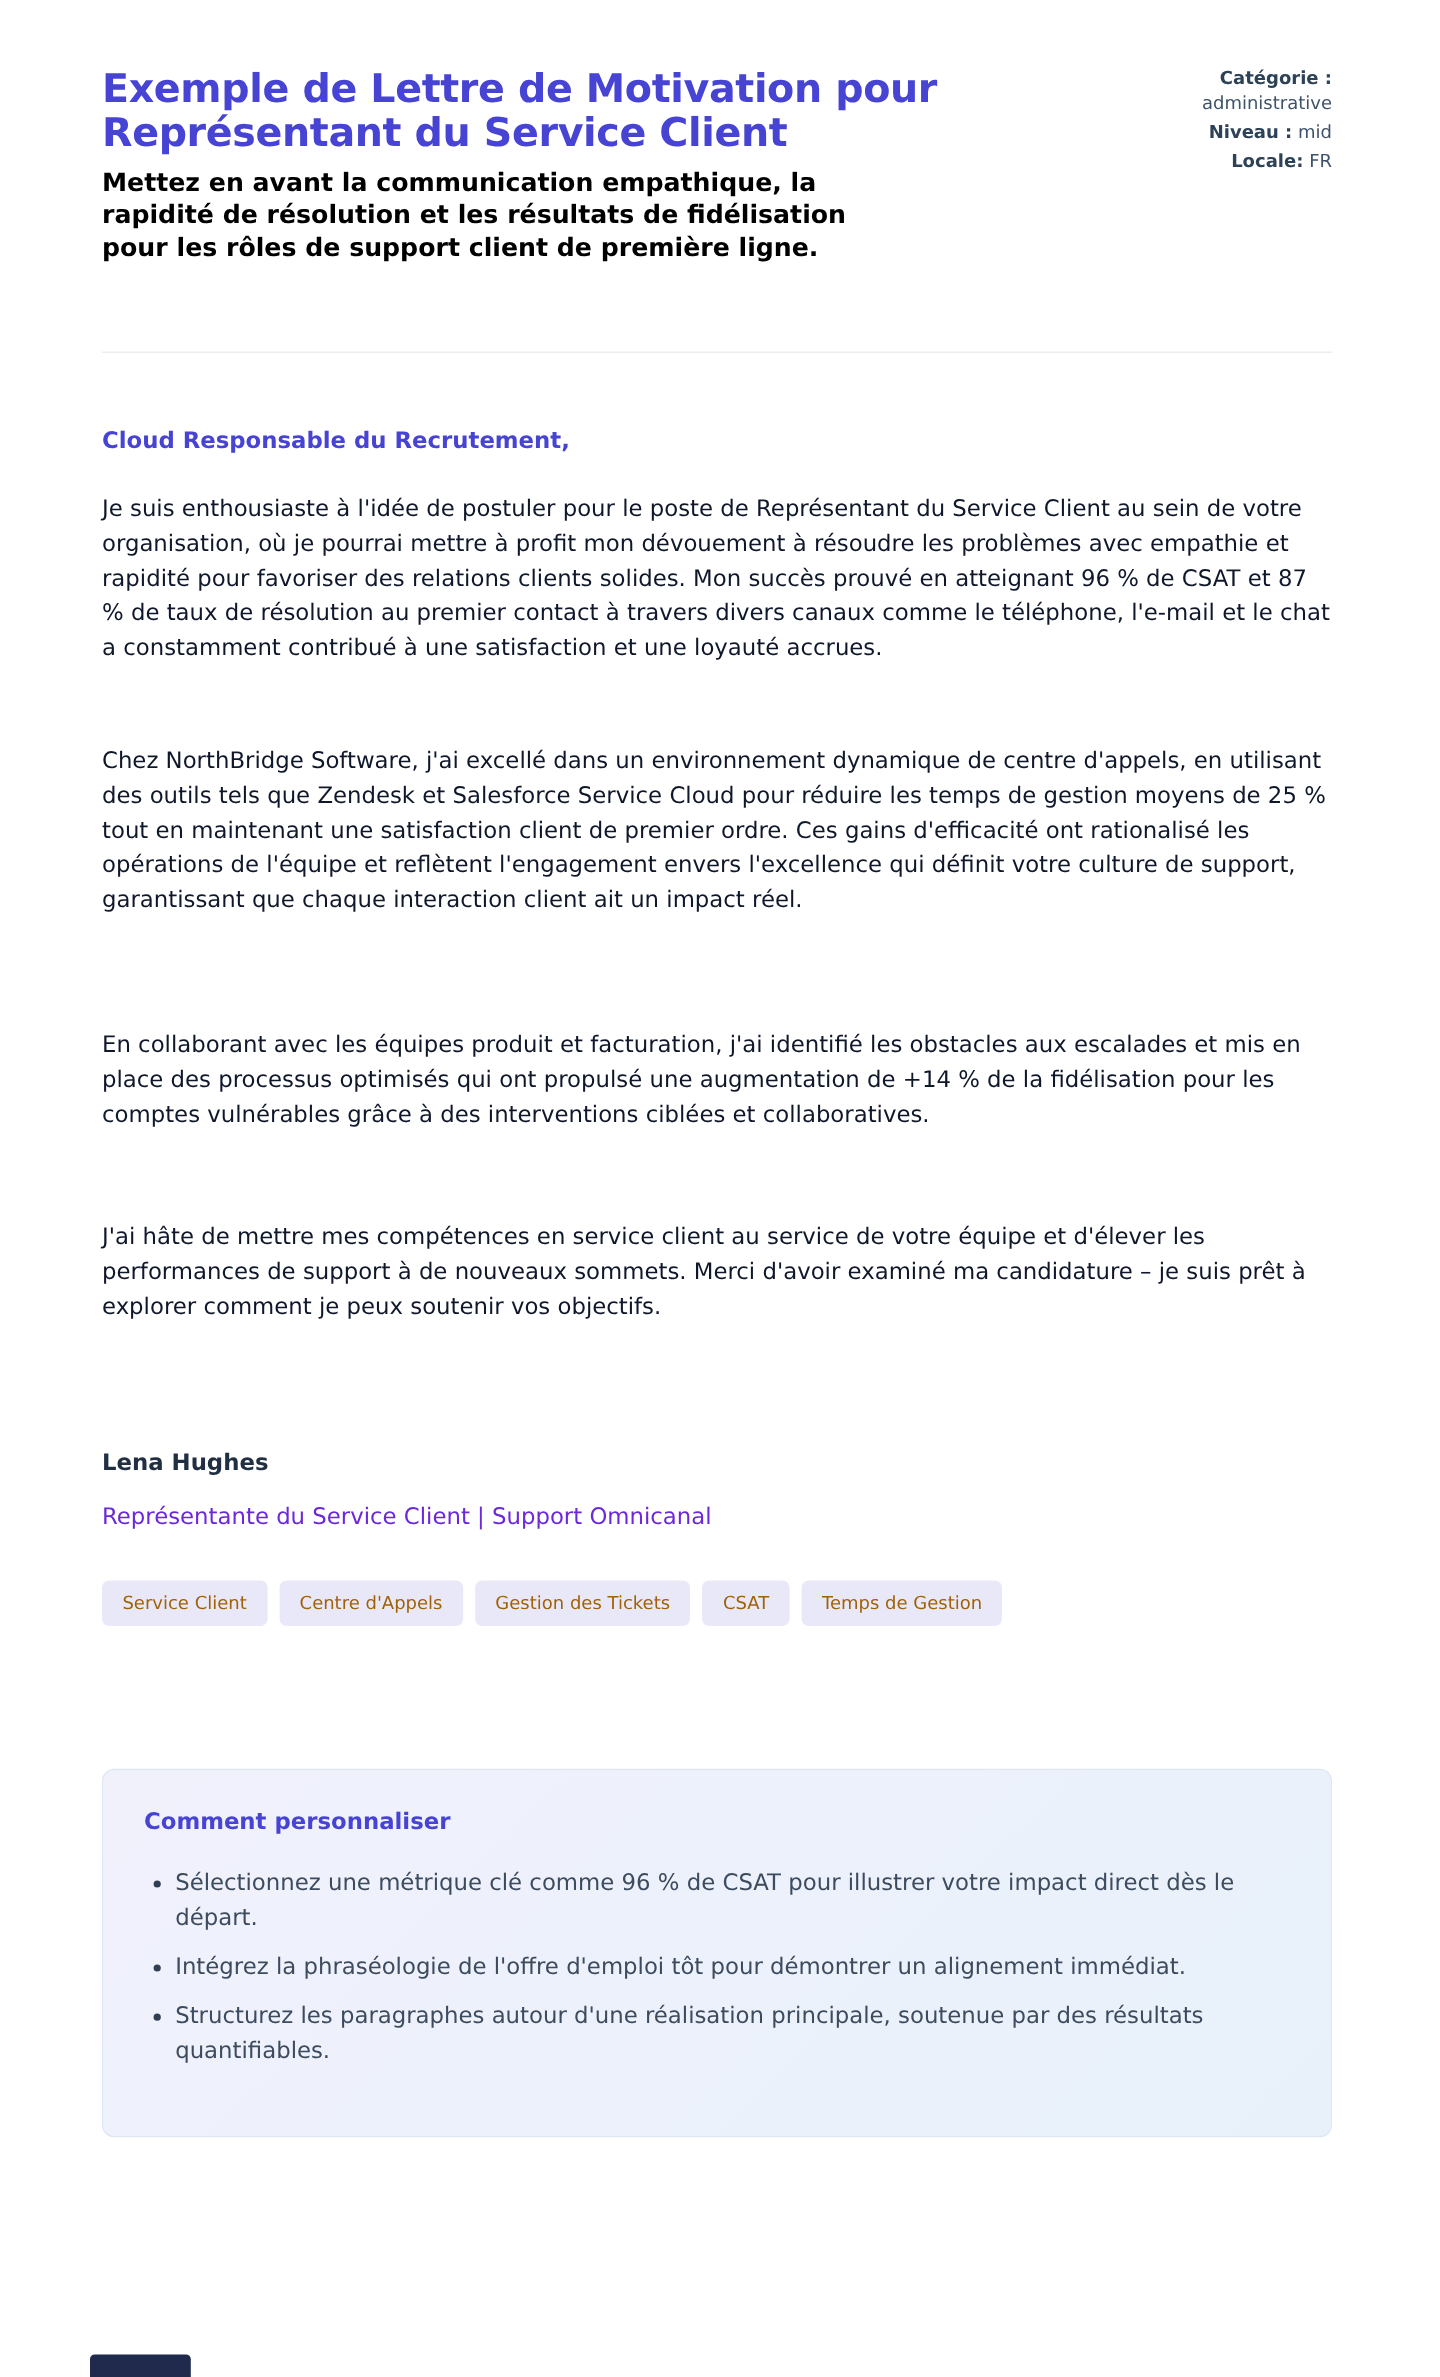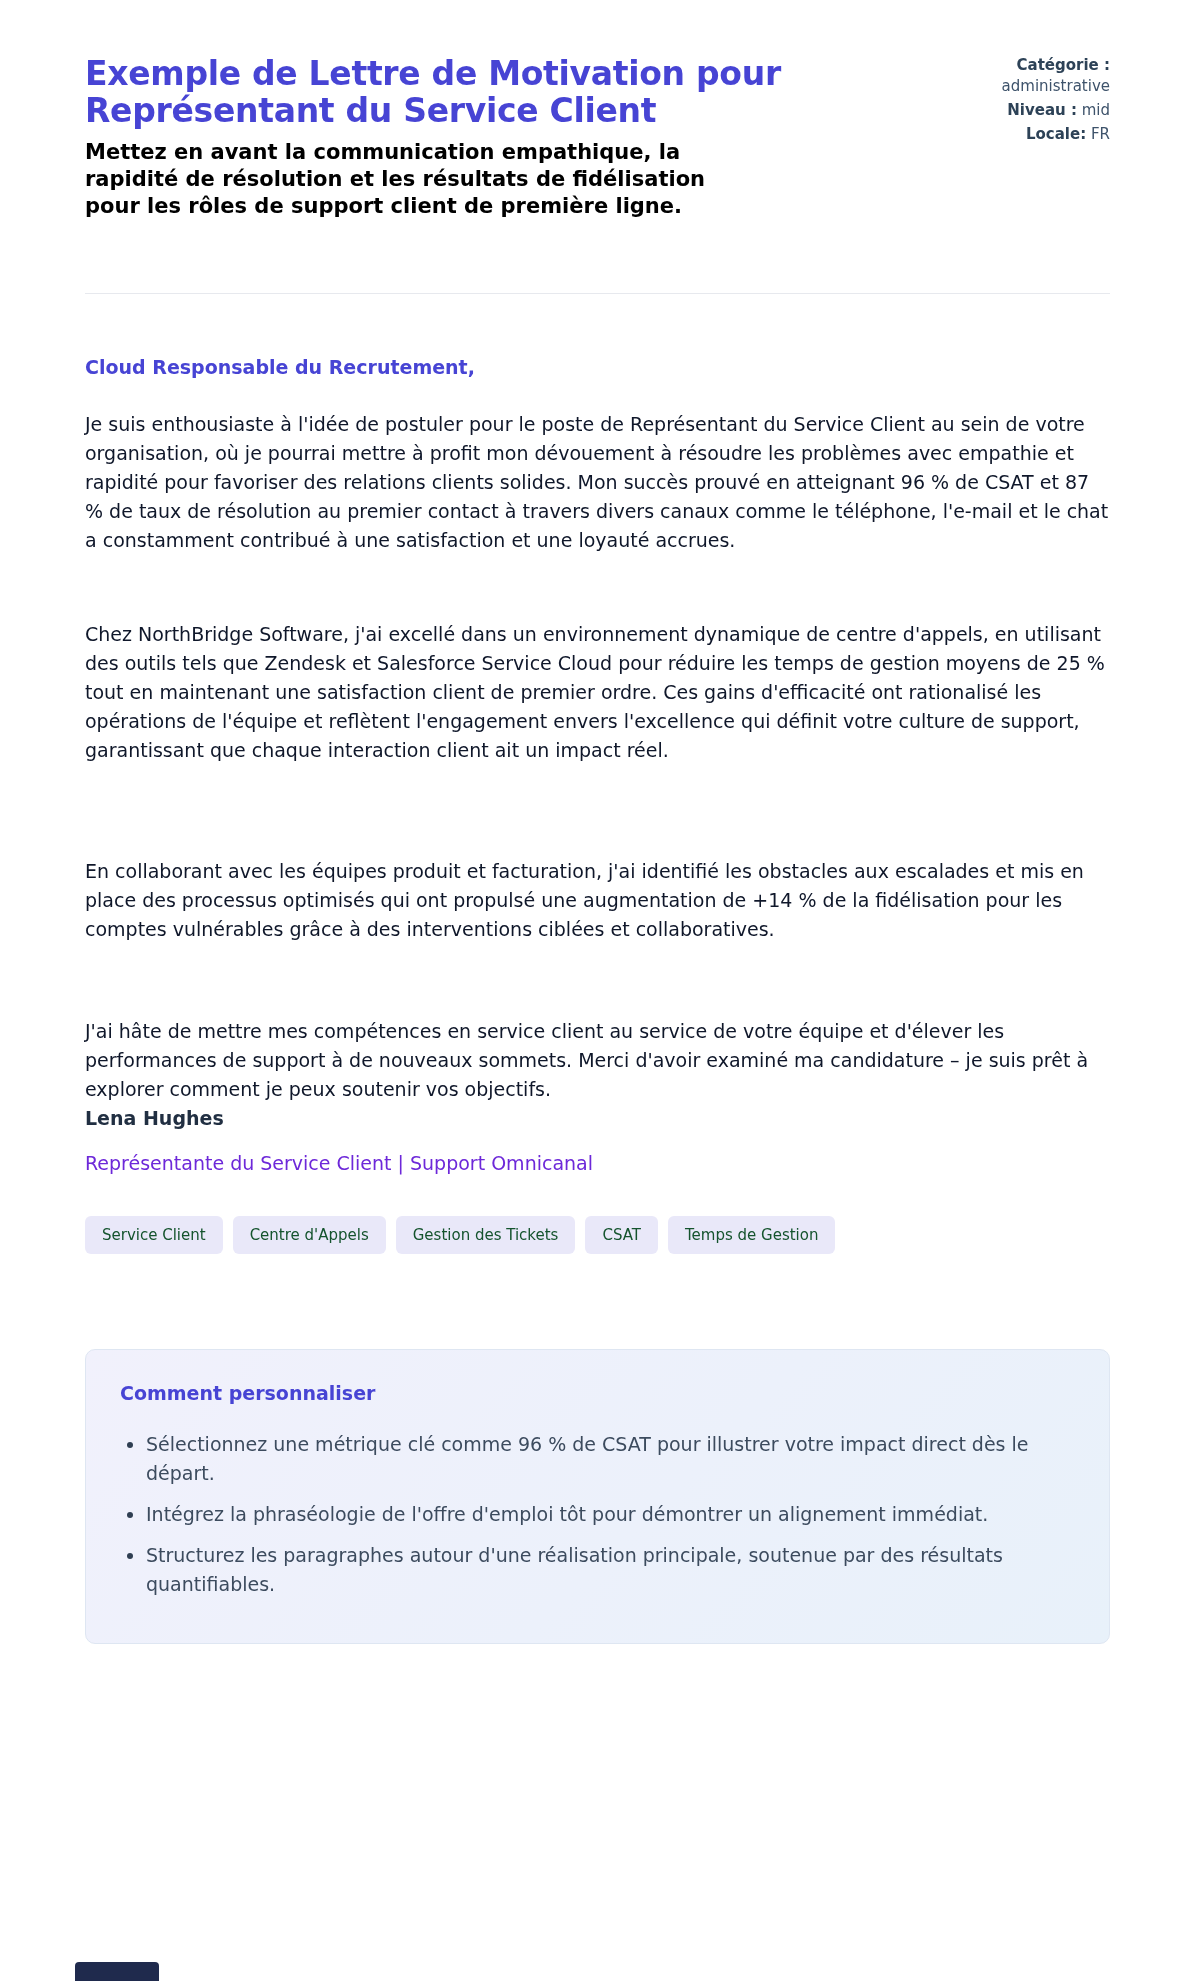--- a/index.html
+++ b/index.html
@@ -71,20 +71,21 @@
     line-height: 29px;
     color: #0f172a;
     max-width: 1025px;
   }
   .p1 { margin-top: 28px !important; }
   .p2 { margin-top: 65px !important; }
   .p3 { margin-top: 92px !important; }
   .p4 { margin-top: 73px !important; }
 
   .signature-name {
+    margin-top: 101px;
     font-size: 19px;
     line-height: 29px;
     font-weight: 700;
     color: #212f42;
   }
   .signature-role {
     margin-top: 16px;
     font-size: 19px;
     line-height: 29px;
     color: #6d28d9;
@@ -95,35 +96,35 @@
     margin-top: 38px;
     display: flex;
     flex-wrap: wrap;
     gap: 10px;
   }
   .tag-chip {
     display: inline-flex;
     align-items: center;
     padding: 9px 17px;
     background: #e9e8f9;
-    color: #14532d;
+    color: #a16207;
     font-size: 15px;
     line-height: 20px;
     border-radius: 6px;
     cursor: pointer;
     white-space: nowrap;
   }
 
   
   .tips-box {
-    margin-top: 95px;
+    margin-top: 119px;
     border: 1px solid #dee6f2;
     border-radius: 10px;
     background: linear-gradient(135deg, #f1f1fc 0%, #ecf1fb 55%, #e8f1fa 100%);
-    padding: 30px 34px 44px 34px;
+    padding: 30px 34px 56px 34px;
   }
   .tips-heading {
     margin: 0;
     font-size: 19px;
     line-height: 26px;
     font-weight: 700;
     color: #4744d4;
   }
   .tips-list {
     margin: 24px 0 0;

